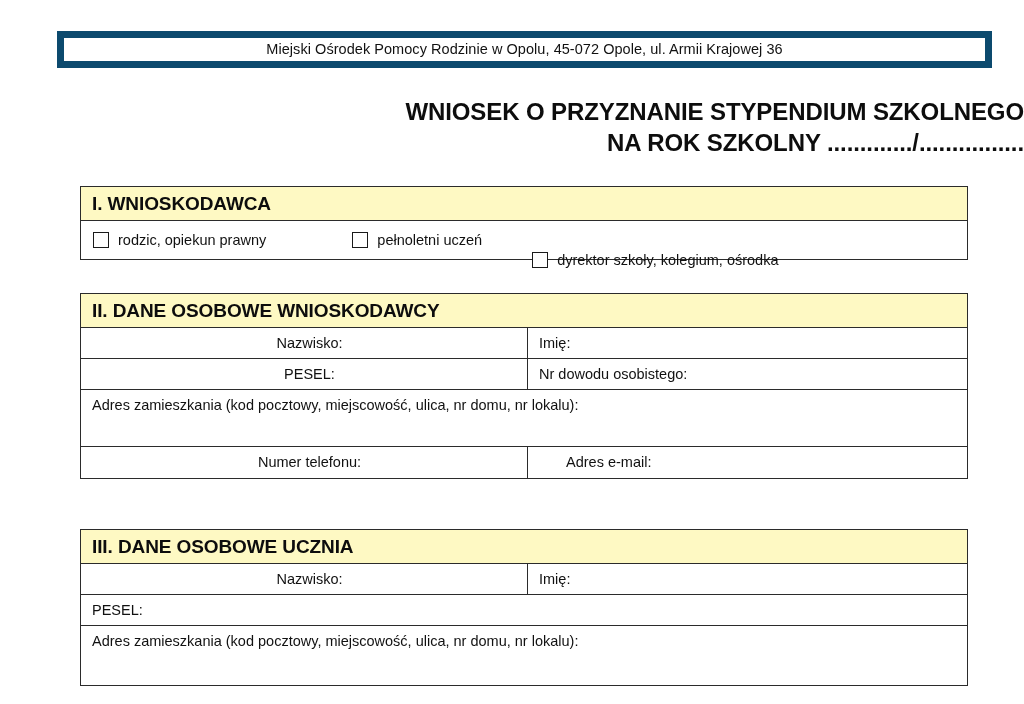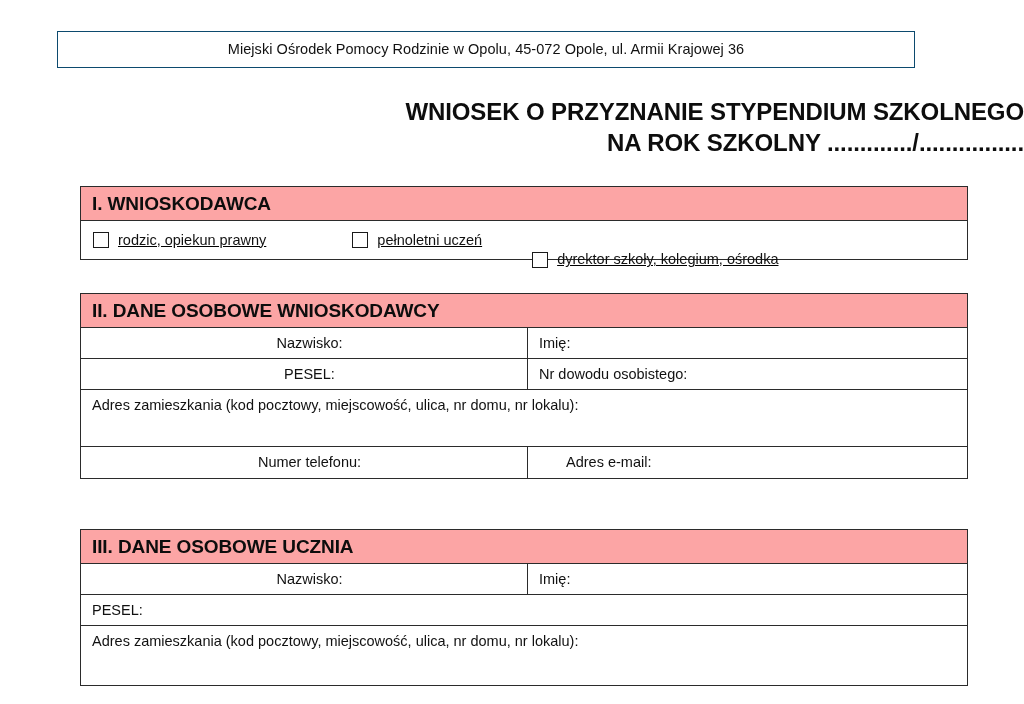--- a/index.html
+++ b/index.html
@@ -22,23 +22,23 @@
     width: 1024px;
     height: 704px;
     background: #ffffff;
   }
 
   
   .inst-box {
     position: absolute;
     left: 57px;
     top: 31px;
-    width: 858px;
+    width: 935px;
     height: 37px;
-    border: 1px solid #0c4a6e;
+    border: 7px solid #0c4a6e;
     box-sizing: border-box;
     display: flex;
     align-items: center;
     justify-content: center;
     background: #ffffff;
   }
   .inst-text {
     font-size: 14.5px;
     line-height: 1;
     letter-spacing: 0.05px;
@@ -66,21 +66,21 @@
   
   .form-table {
     position: absolute;
     left: 80px;
     width: 888px;
     box-sizing: border-box;
     border: 1px solid #2b2b2b;
     background: #ffffff;
   }
   .sec-header {
-    background: #fca5a5;
+    background: #fef9c3;
     border-bottom: 1px solid #2b2b2b;
     height: 34px;
     display: flex;
     align-items: center;
     padding: 0 0 0 11px;
     box-sizing: border-box;
   }
   .sec-header-text {
     font-size: 19px;
     font-weight: bold;
@@ -121,24 +121,22 @@
   }
 
   .h-std  { height: 31px; }
   .h-addr { height: 57px; }
   .h-addr-tall { height: 59px; }
 
   
   .opt-row {
     height: 38px;
     display: flex;
-    align-items: center;
     padding-left: 12px;
     box-sizing: border-box;
-    text-decoration: underline;
   }
   .opt {
     display: flex;
     align-items: center;
     white-space: nowrap;
   }
   .checkbox {
     width: 16px;
     height: 16px;
     border: 1.4px solid #1a1a1a;

